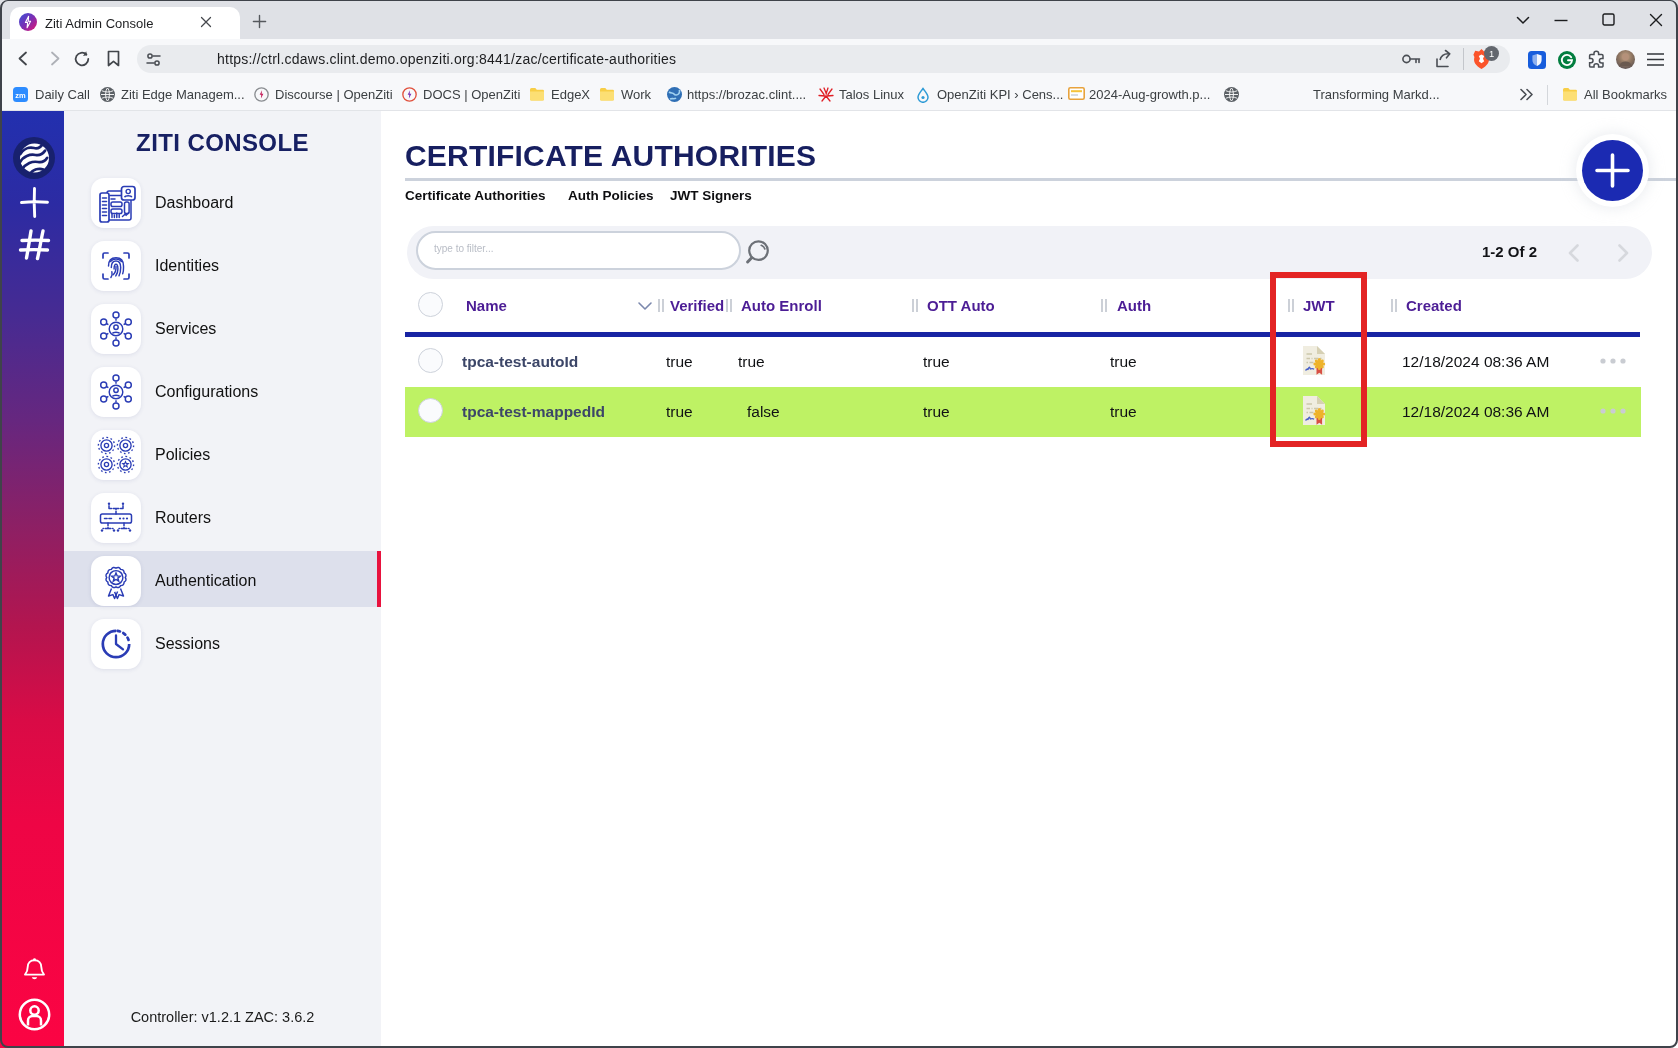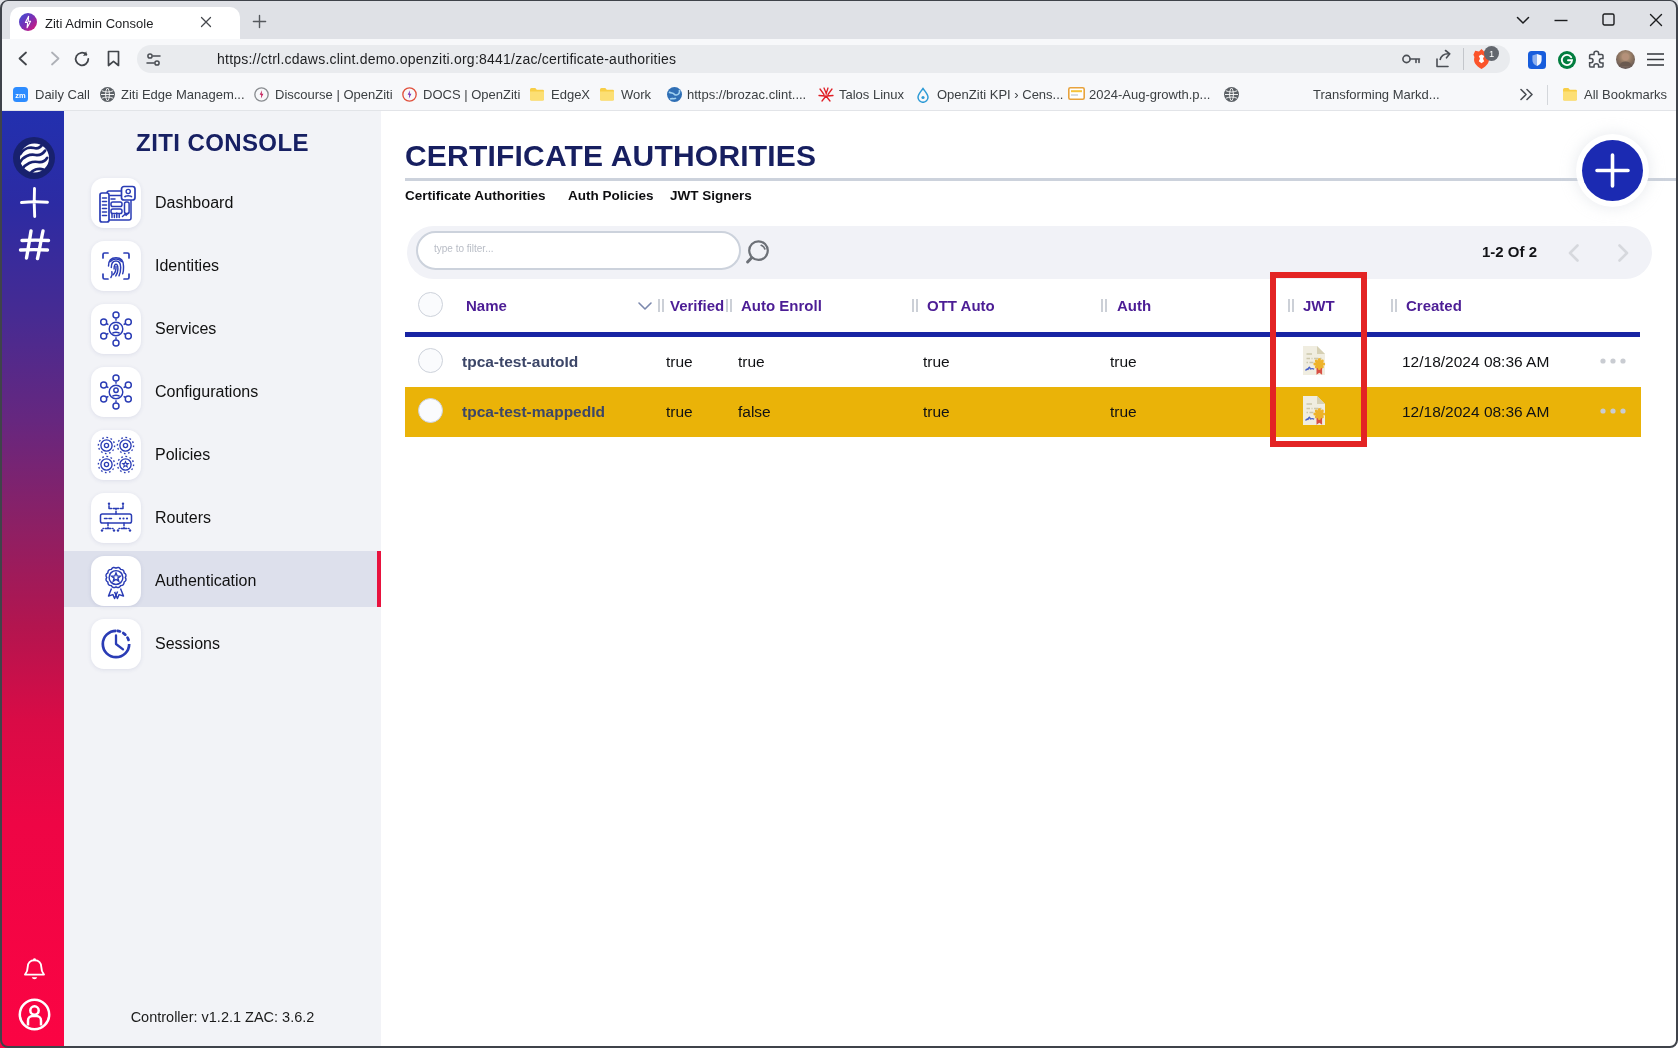--- a/index.html
+++ b/index.html
@@ -491,25 +491,25 @@
             <circle cx="20.4" cy="22.1" r="1.4"></circle>
           </g>
         </svg>
       <div class="rval" style="left:997px;">12/18/2024 08:36 AM</div>
       <svg class="abs" style="left:1195px;top:21px;" width="26" height="6" viewBox="0 0 26 6">
           <circle cx="3" cy="3" r="2.6" fill="#c9ccd2"></circle>
           <circle cx="13" cy="3" r="2.6" fill="#c9ccd2"></circle>
           <circle cx="23" cy="3" r="2.6" fill="#c9ccd2"></circle>
         </svg>
     </div>
-    <div class="row" style="top:276px;background:#eab308;">
+    <div class="row" style="top:276px;background:#bef264;">
       <div class="circ" style="left:13px;top:11px;"></div>
       <div class="rname">tpca-test-mappedId</div>
       <div class="rval" style="left:261px;">true</div>
-      <div class="rval" style="left:333px;">false</div>
+      <div class="rval" style="left:342px;">false</div>
       <div class="rval" style="left:518px;">true</div>
       <div class="rval" style="left:705px;">true</div>
       <svg class="abs" style="left:897px;top:8px;" width="24" height="31" viewBox="0 0 24 31">
           <path d="M1 1h14l8 8v21H1z" fill="#f0ede0"></path>
           <path d="M15 1l8 8h-8z" fill="#d6d0b4"></path>
           <g stroke="#ccc7ab" stroke-width="1.5">
             <path d="M4.5 9h5.5"></path>
             <path d="M4.5 13.5h3.5 M9.5 13.5h1 M12 13.5h4.5 M18 13.5h1.5"></path>
             <path d="M4.5 17.5h1.5 M7.5 17.5h4"></path>
           </g>

